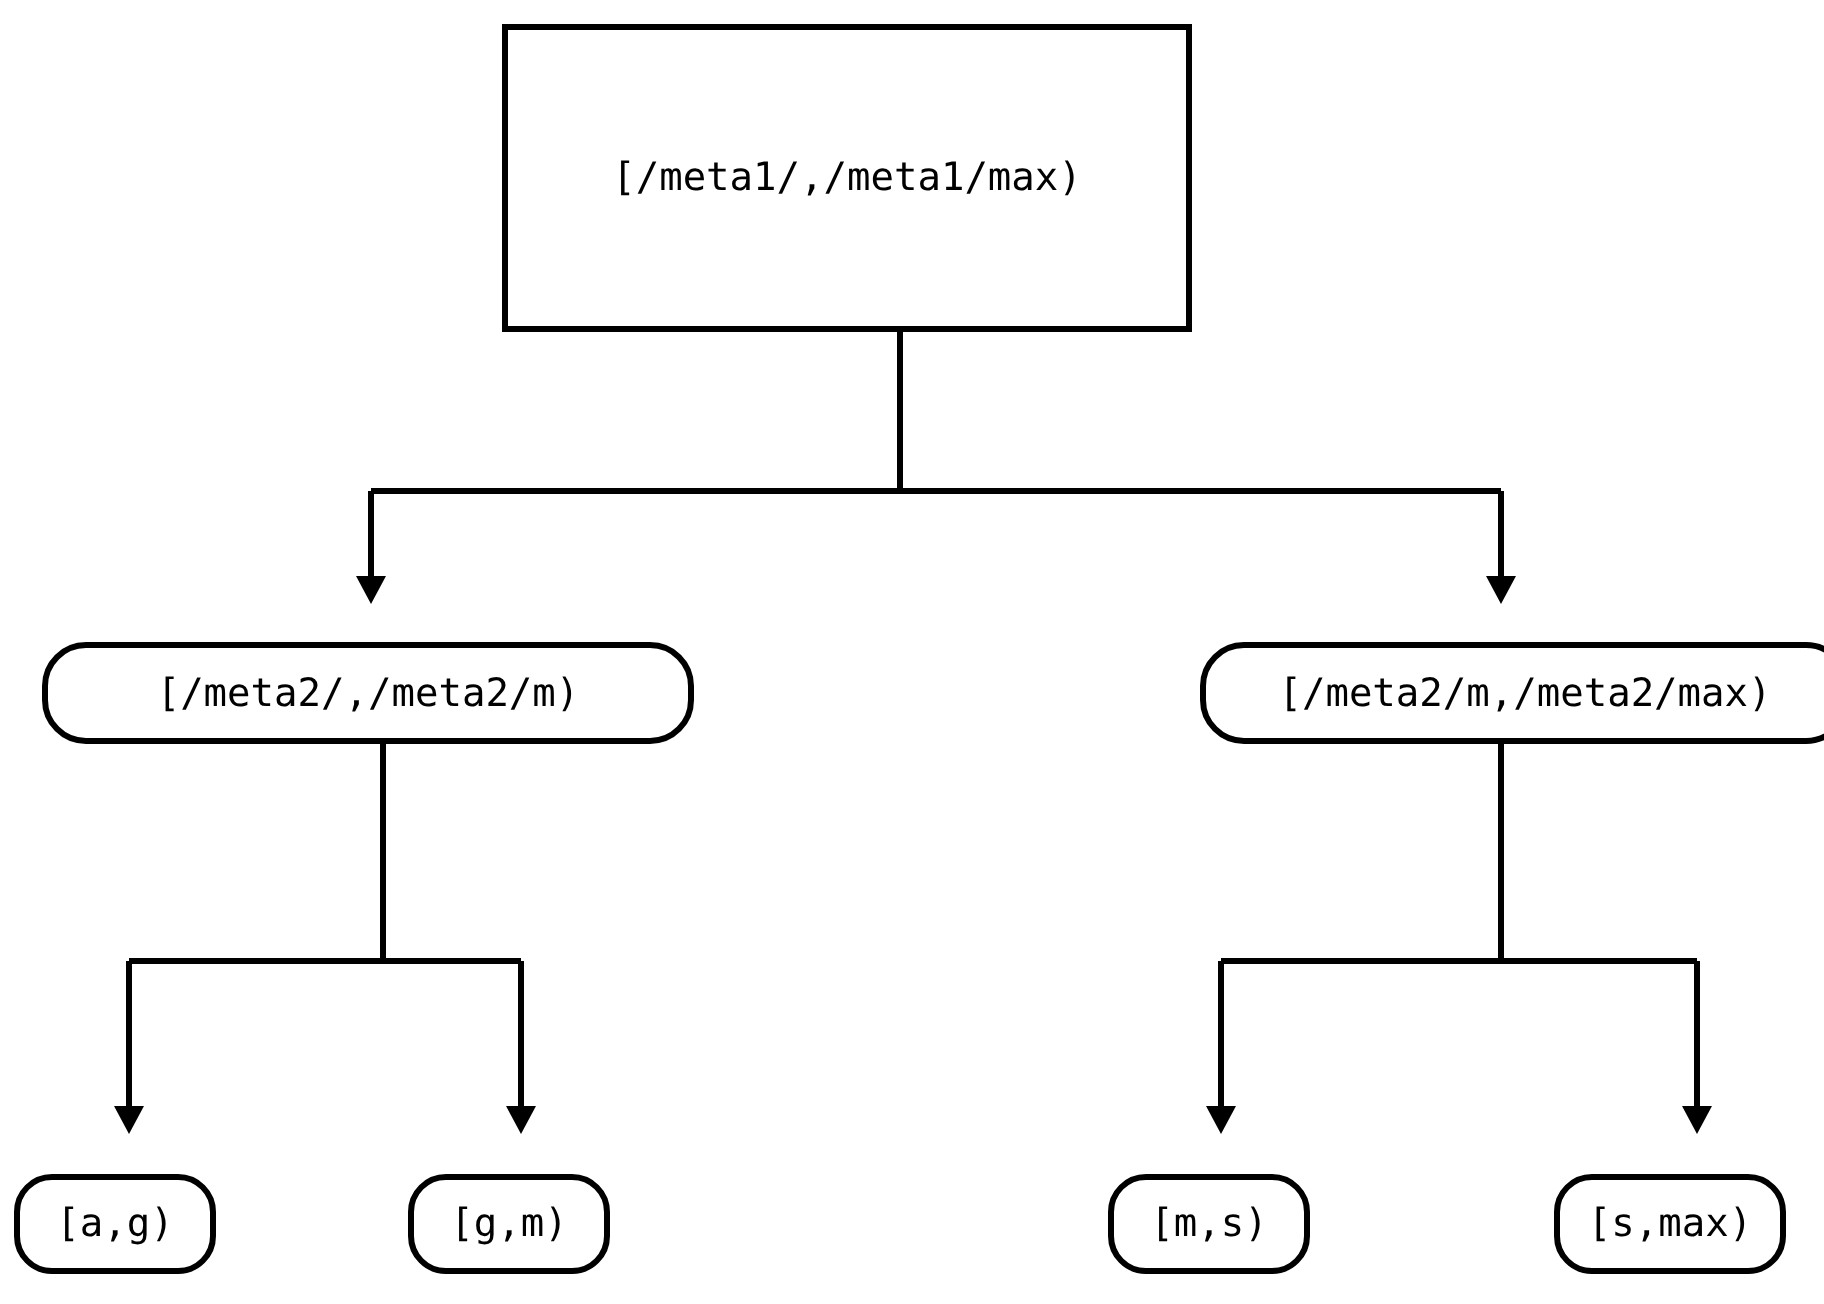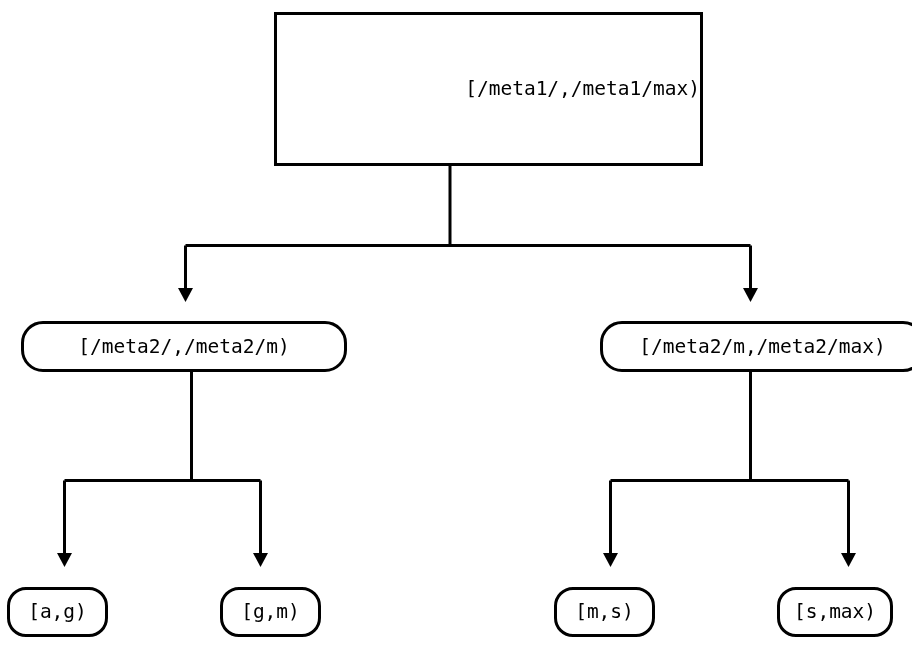--- a/index.html
+++ b/index.html
@@ -34,43 +34,42 @@
     justify-content: center;
     color: #000000;
     letter-spacing: 0px;
     white-space: nowrap;
   }
   .node-label {
     display: block;
     line-height: 1;
   }
   .node-root {
-    left: 274px;
+    left: 251px;
     top: 12px;
-    width: 429px;
+    width: 345px;
     height: 154px;
     font-size: 19.5px;
-    justify-content: flex-end;
   }
   .node-mid {
     top: 321px;
     height: 51px;
     font-size: 19.5px;
     border-radius: 22px;
   }
   .node-mid-left  { left: 21px;  width: 326px; }
   .node-mid-right { left: 578px; width: 325px; margin-left: 22px; }
   .node-leaf {
     top: 587px;
     height: 50px;
     font-size: 19.5px;
     border-radius: 19px;
   }
   .leaf-1 { left: 7px;   width: 101px; }
-  .leaf-2 { left: 204px; width: 101px; margin-left: 16px; }
+  .leaf-2 { left: 204px; width: 101px; }
   .leaf-3 { left: 554px; width: 101px; }
   .leaf-4 { left: 777px; width: 116px; }
 </style>
 </head>
 <body>
 
 <div id="canvas">
 
   <svg id="edge-layer" viewBox="0 0 912 652" width="912" height="652" xmlns="http://www.w3.org/2000/svg">
 

